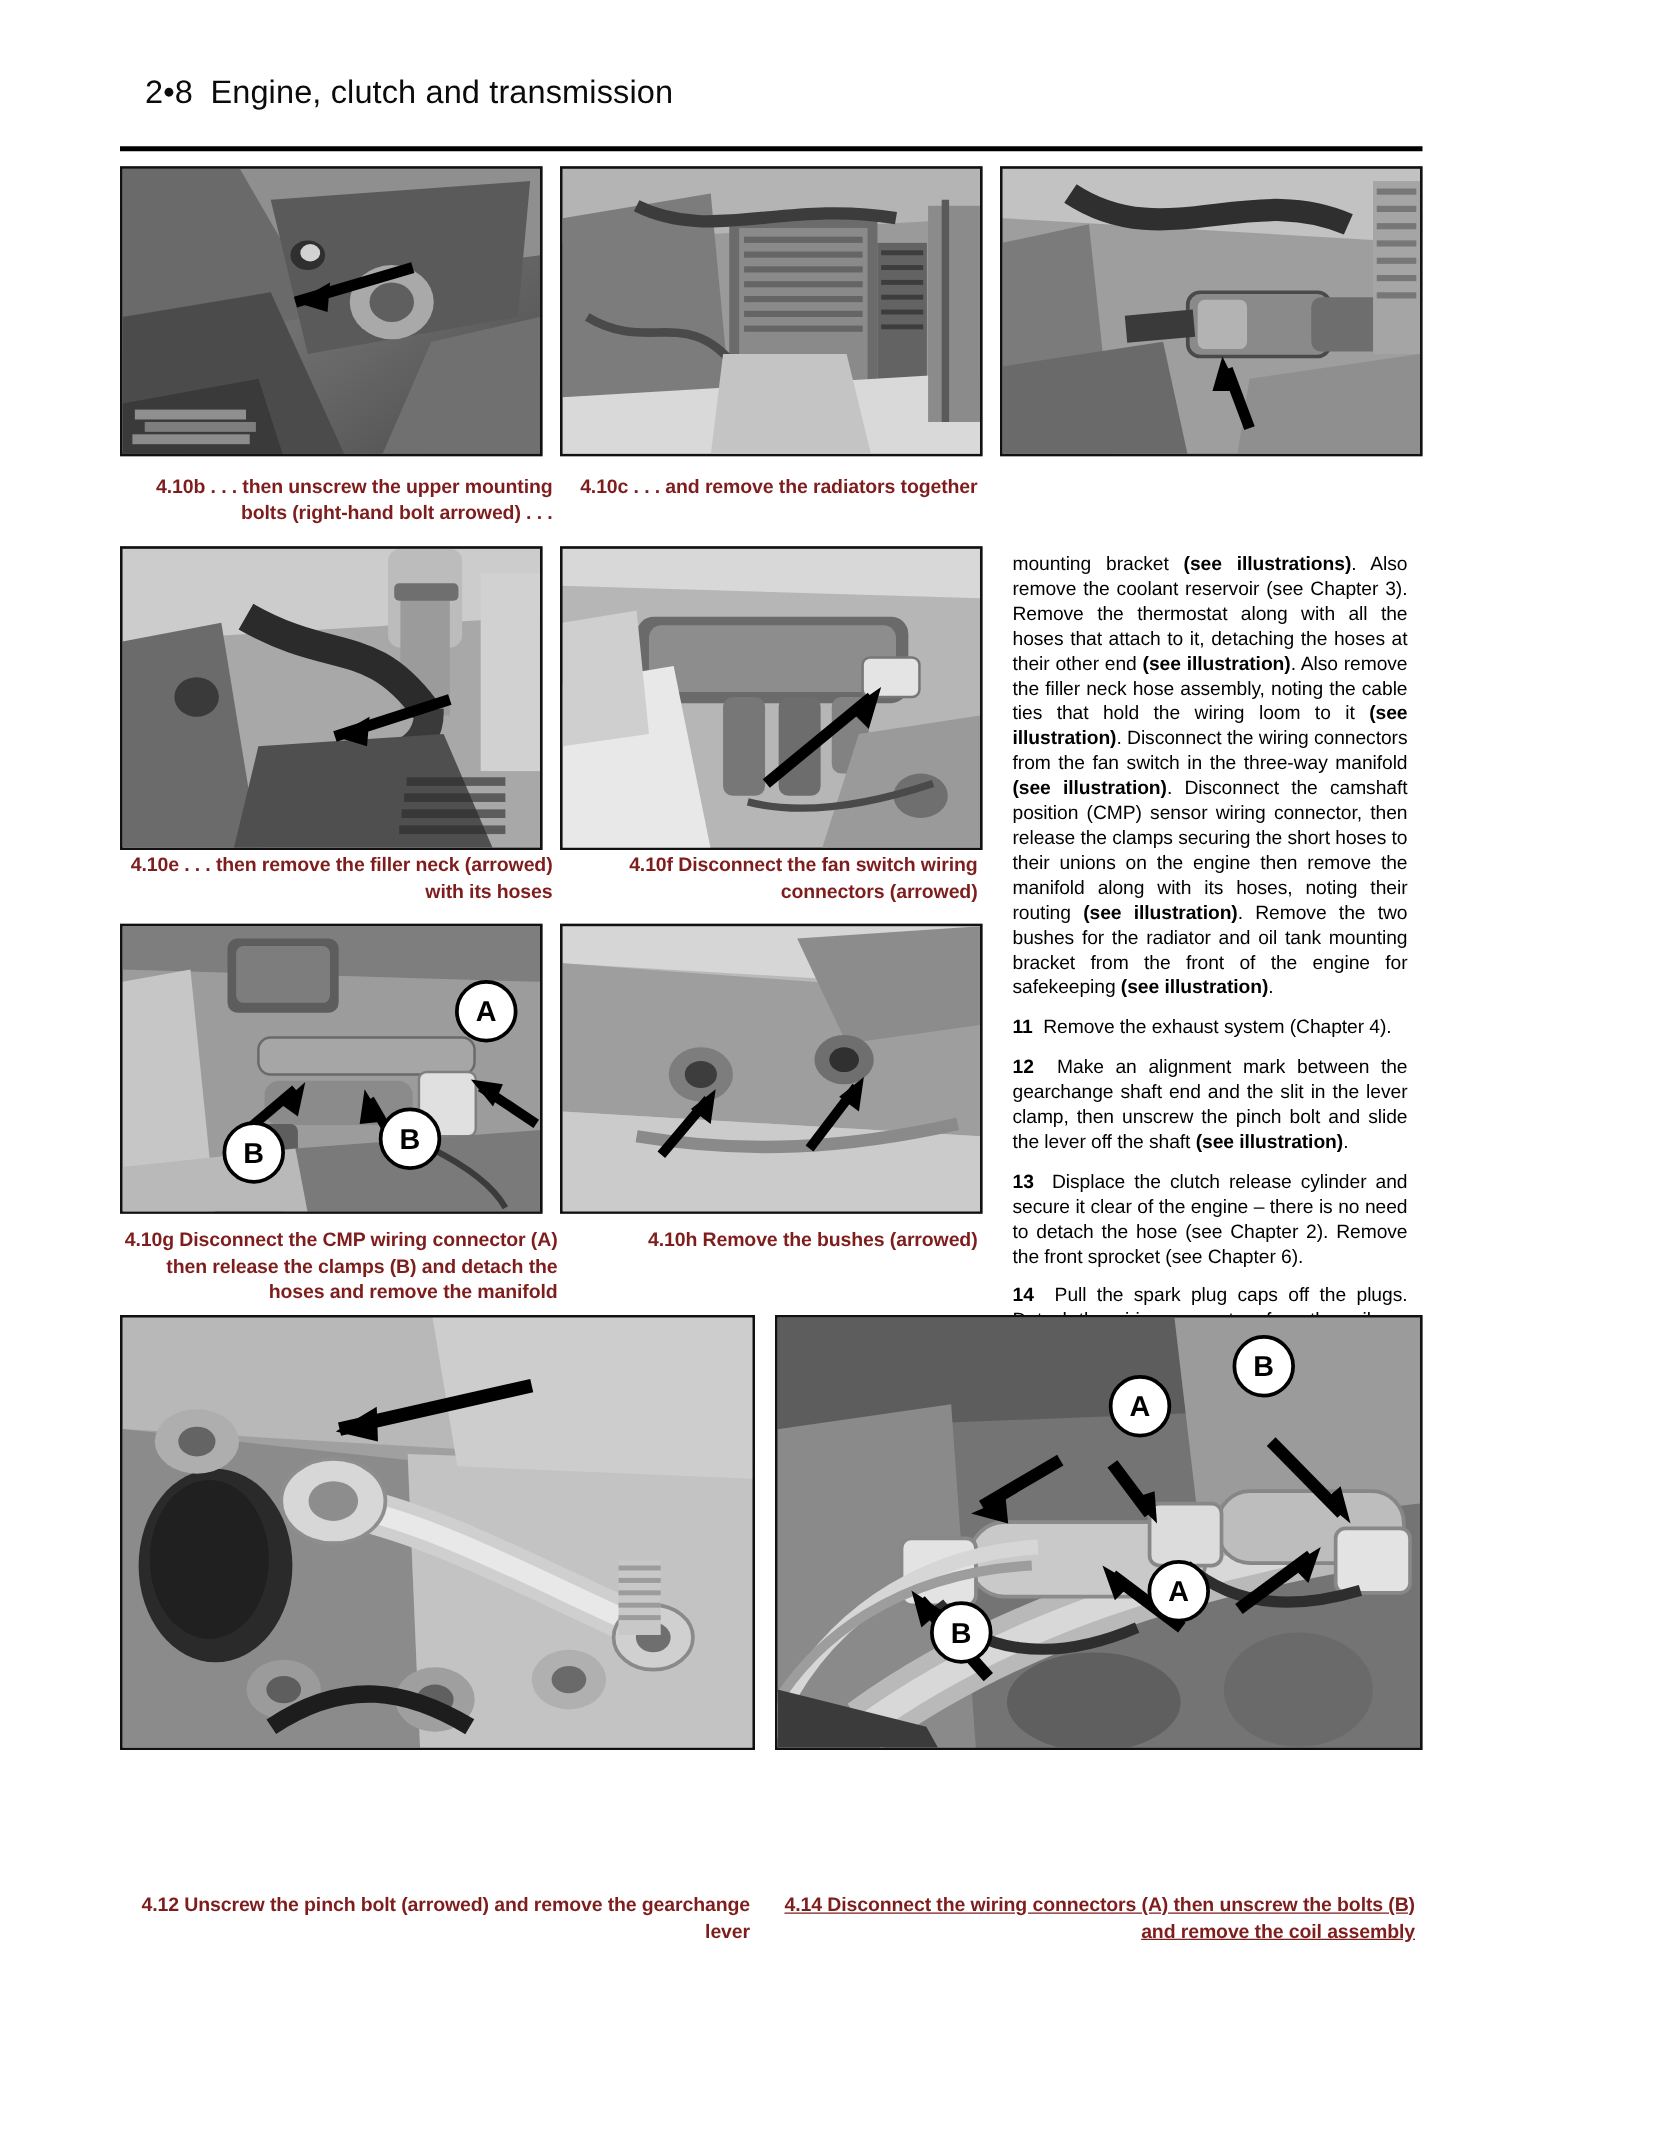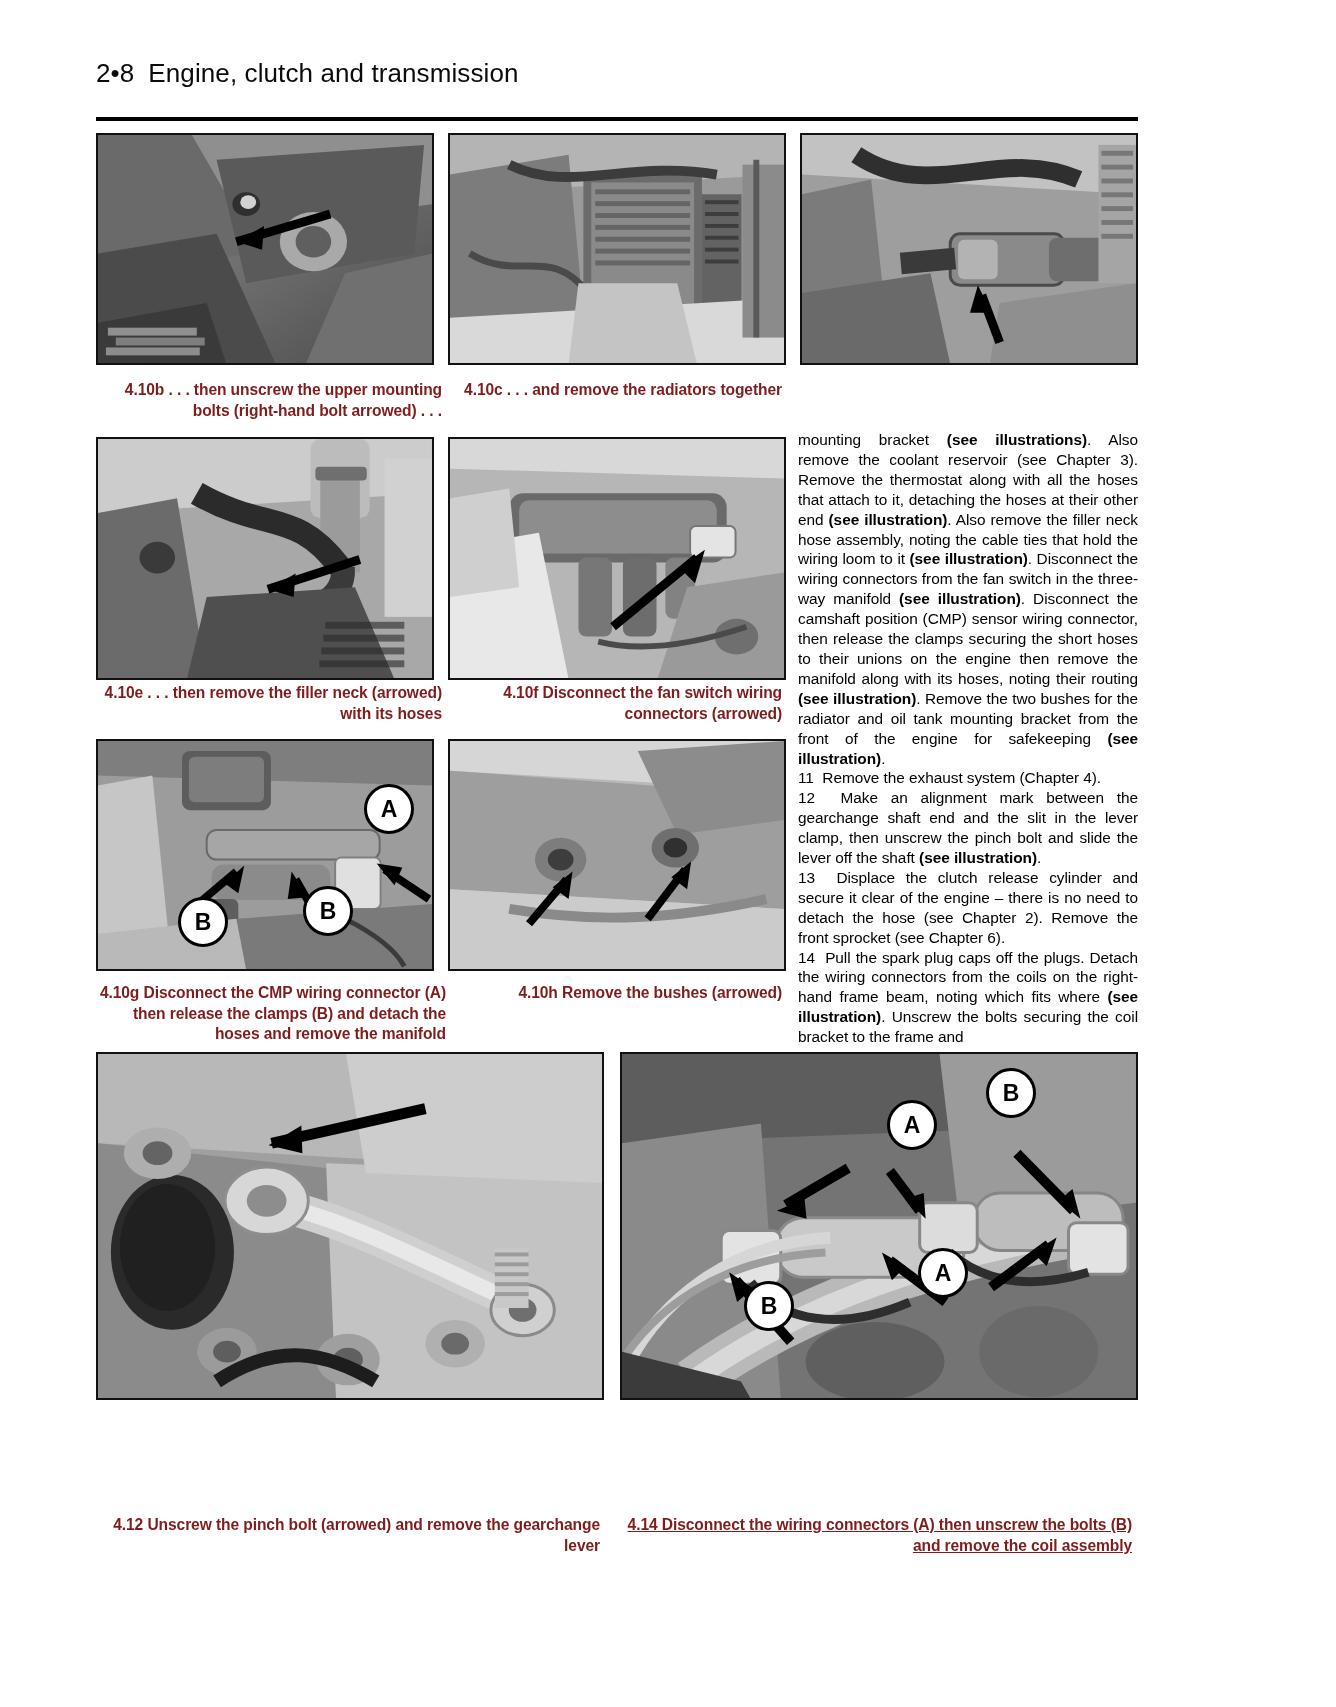--- a/index.html
+++ b/index.html
@@ -30,20 +30,21 @@
     top: 58px;
     width: 1040px;
     font-size: 26px;
     font-weight: 400;
     letter-spacing: .1px;
     color: #0b0b0b;
     white-space: nowrap;
   }
   .page-header .folio {
     font-weight: 400;
+    margin-left: 20px;
   }
   .page-header .chap-title {
     padding-left: 14px;
     margin-top: 21px;
   }
   .header-rule {
     position: absolute;
     left: 96px;
     top: 117px;
     width: 1042px;
@@ -79,23 +80,23 @@
     position: absolute;
     left: 798px;
     top: 430px;
     width: 340px;
     font-size: 15.4px;
     line-height: 19.9px;
     text-align: justify;
     color: #000;
     letter-spacing: -0.05px;
   }
-  .text-col p { margin: 0; }
+  .text-col p { margin: 12px; }
   .text-col b { font-weight: bold; }
-  .text-col .stepnum { font-weight: normal; }
+  .text-col .stepnum { font-weight: bold; }
 
   
   .balloon {
     position: absolute;
     width: 38px; height: 38px;
     border-radius: 50%;
     background: #fff;
     border: 3px solid #000;
     color: #000;
     font-size: 20px;

